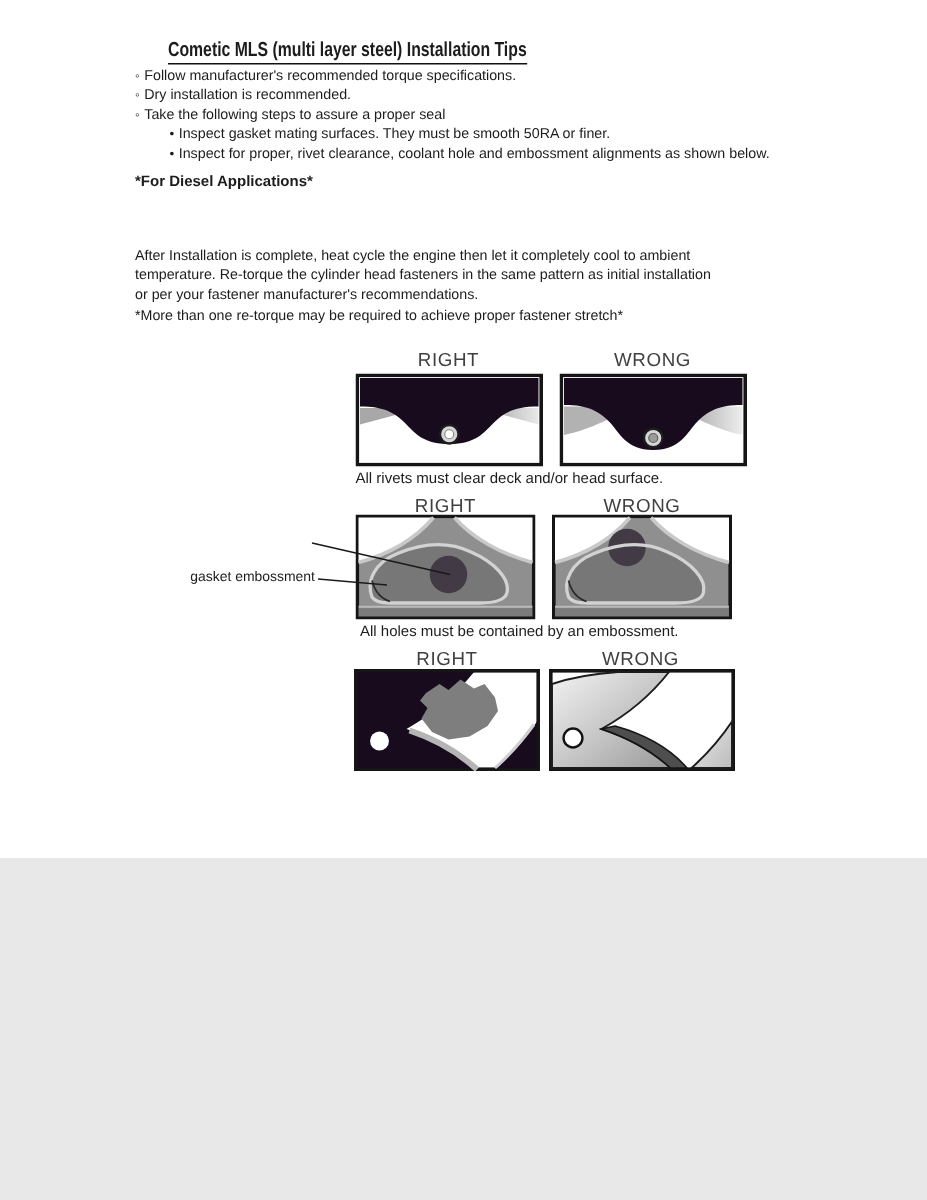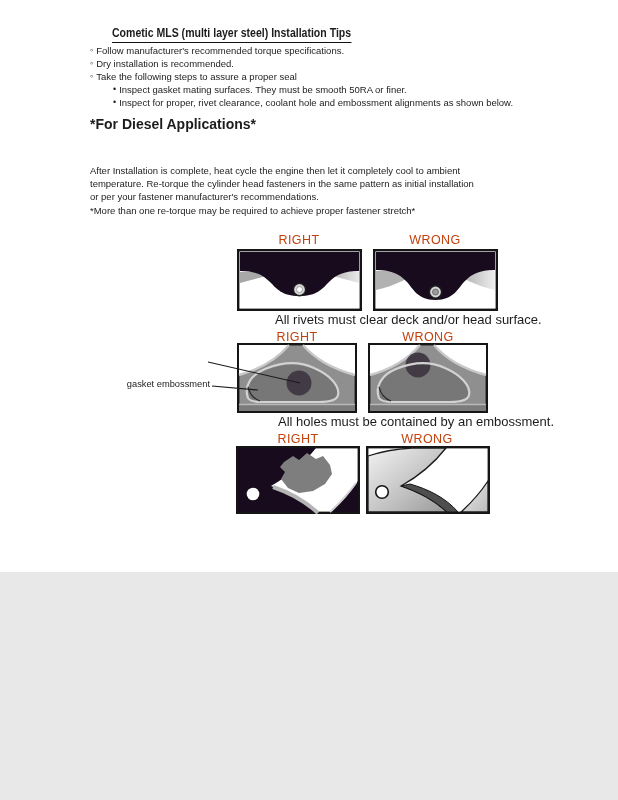--- a/index.html
+++ b/index.html
@@ -5,23 +5,23 @@
   html,body{margin:0;padding:0;background:#e8e8e8;}
   #page{position:relative;width:618px;height:572px;background:#ffffff;overflow:hidden;
         font-family:"Liberation Sans","DejaVu Sans",sans-serif;color:#1c1c1c;}
   .abs{position:absolute;}
   .pre{white-space:pre;}
   #title{left:112px;top:25px;font-size:13.5px;font-weight:bold;transform:scaleX(0.78);transform-origin:0 50%;}
   #title .ul{display:inline-block;border-bottom:1.5px solid #111;padding-bottom:2px;}
   .bullet-row{display:flex;align-items:flex-start;font-size:9.5px;line-height:11px;}
   .b-dot{font-size:9px;margin-right:3px;line-height:11px;}
   .body-txt{font-size:9.5px;line-height:13.2px;}
-  .h2{font-size:14px;font-weight:bold;}
-  .rw-label{width:60px;text-align:center;font-size:12.5px;letter-spacing:0.4px;color:#c2410c;}
-  .caption{font-size:13px;line-height:11px;margin-left:38px;}
+  .h2{font-size:10px;font-weight:bold;}
+  .rw-label{width:60px;text-align:center;font-size:12.5px;letter-spacing:0.4px;color:#404040;}
+  .caption{font-size:10px;line-height:11px;}
   .ann-label{font-size:9.3px;line-height:10.5px;text-align:right;white-space:pre;}
   .warr{font-size:5.4px;line-height:7.3px;letter-spacing:0;width:470px;}
   .warr-h{font-size:6px;font-weight:bold;}
   #cg-code{font-size:13px;letter-spacing:0.3px;}
   svg{display:block;}
 </style>
 </head>
 <body>
 
 <div id="page">

